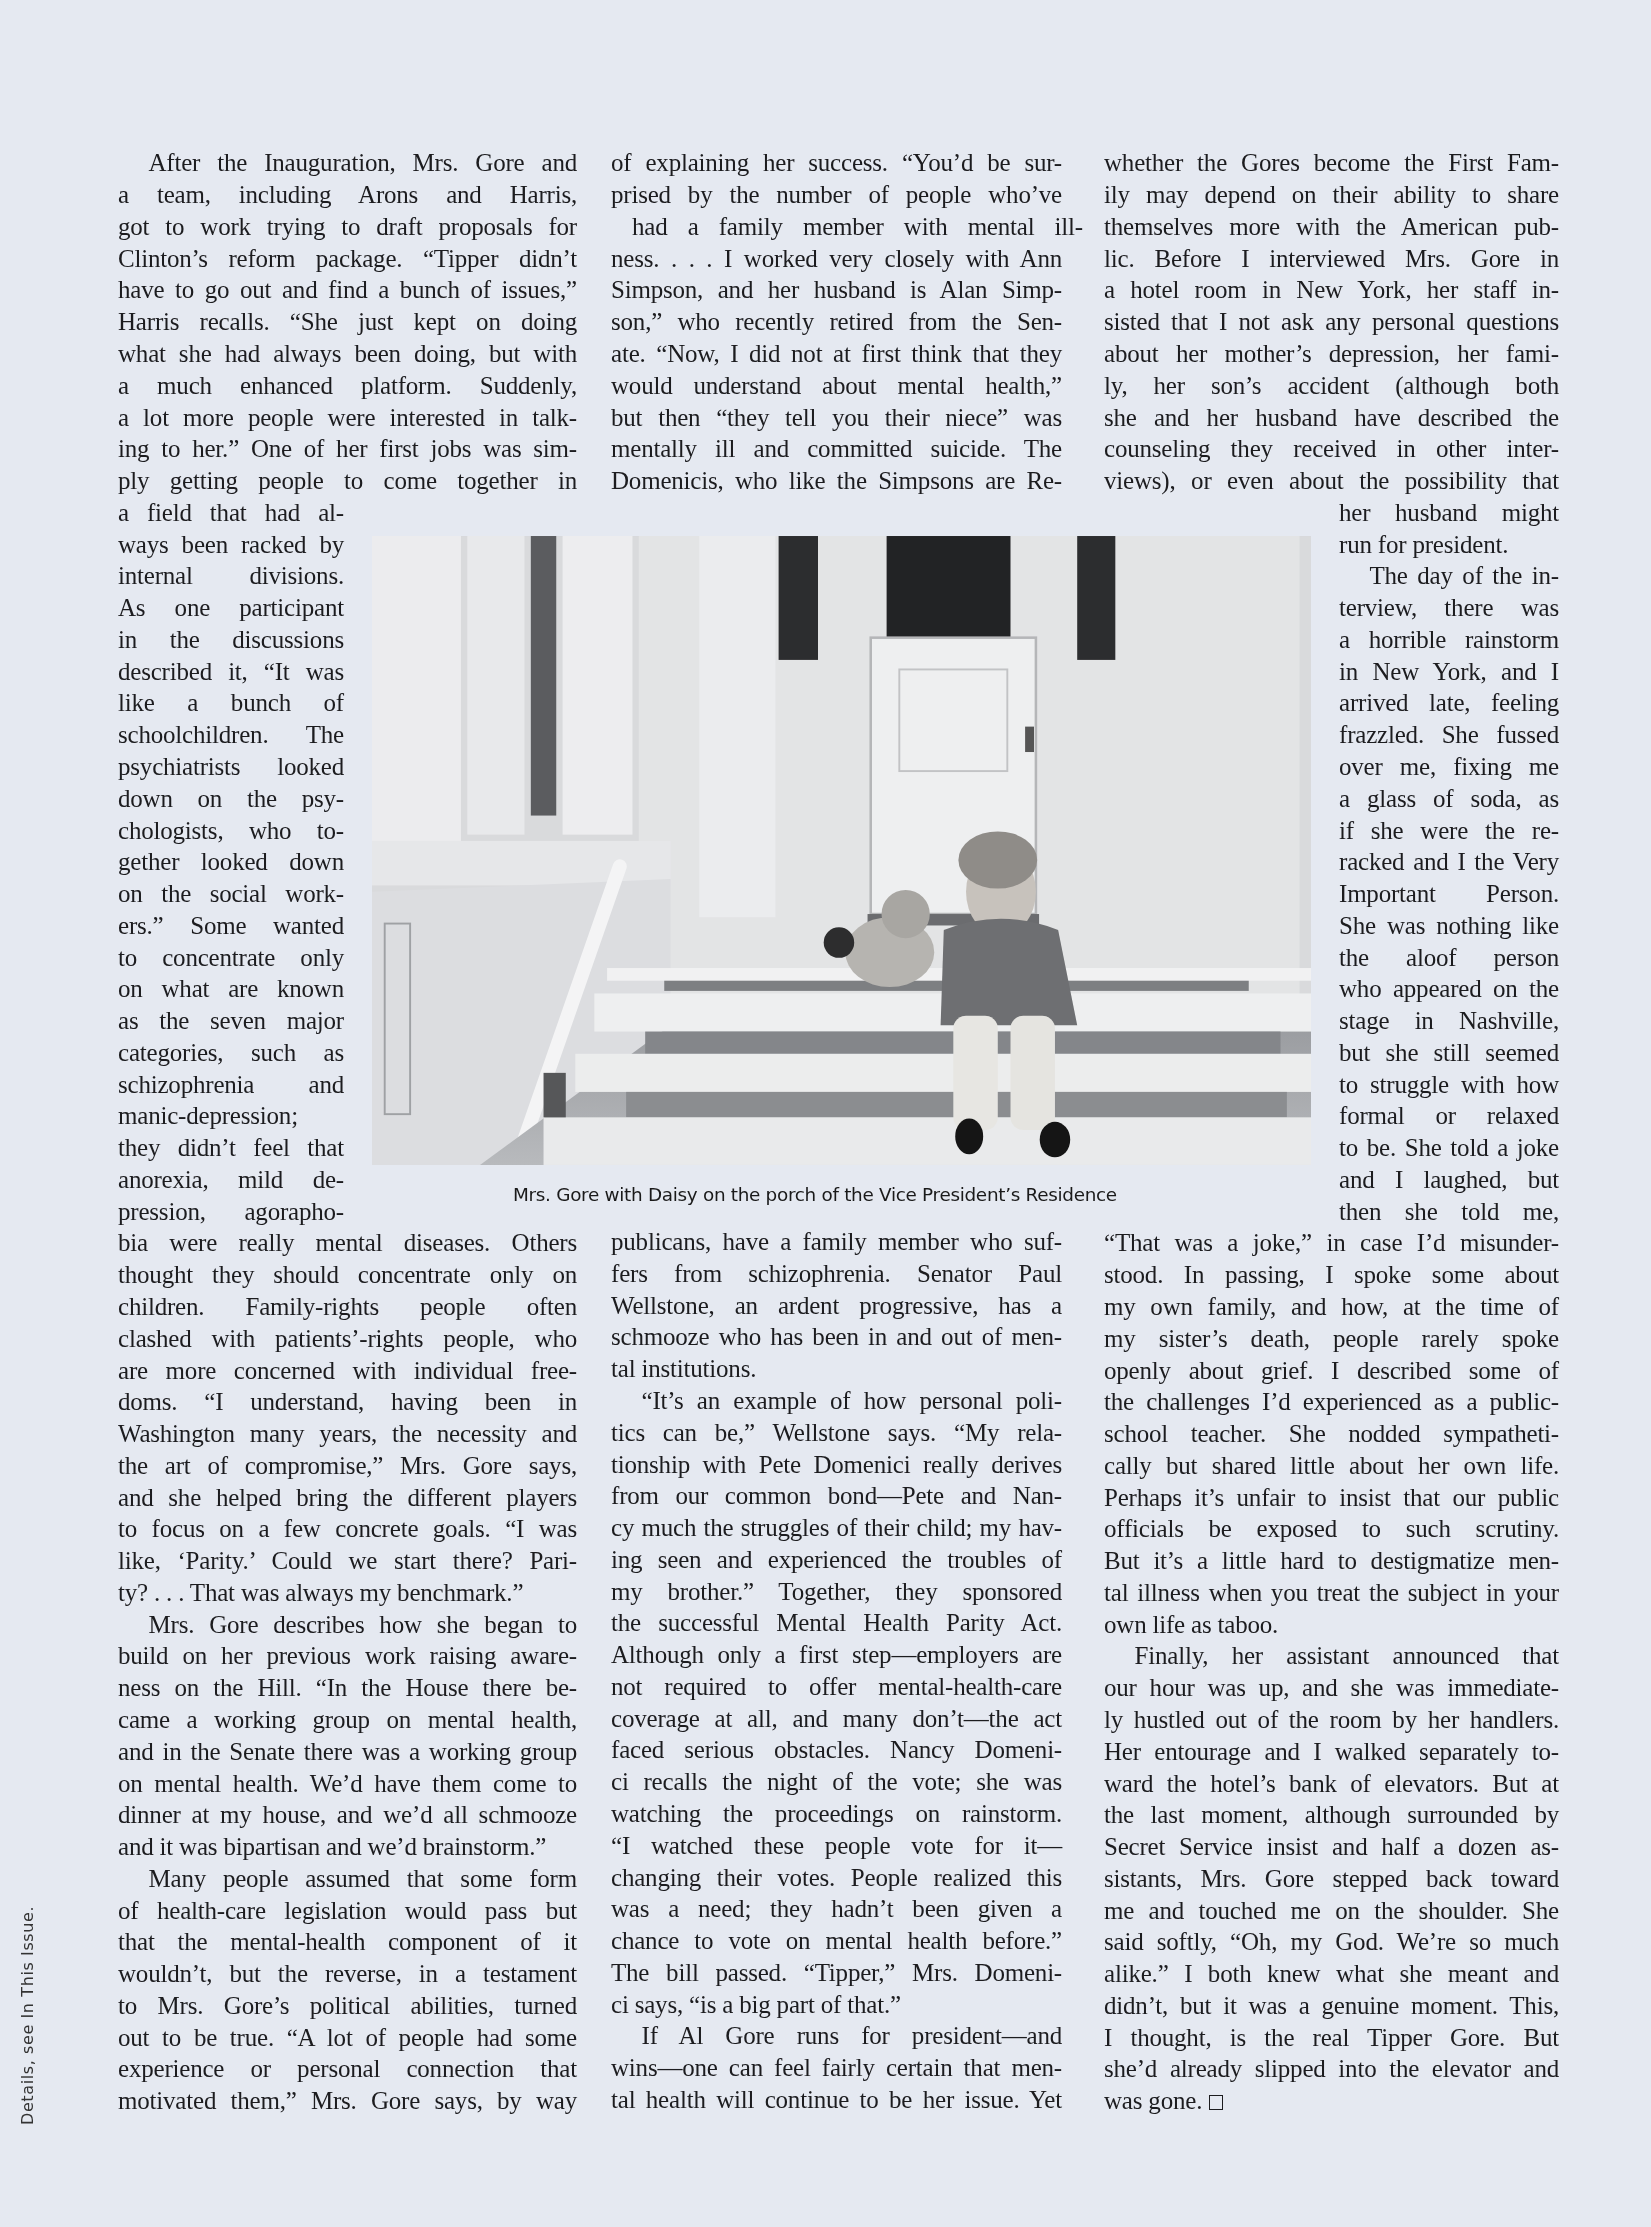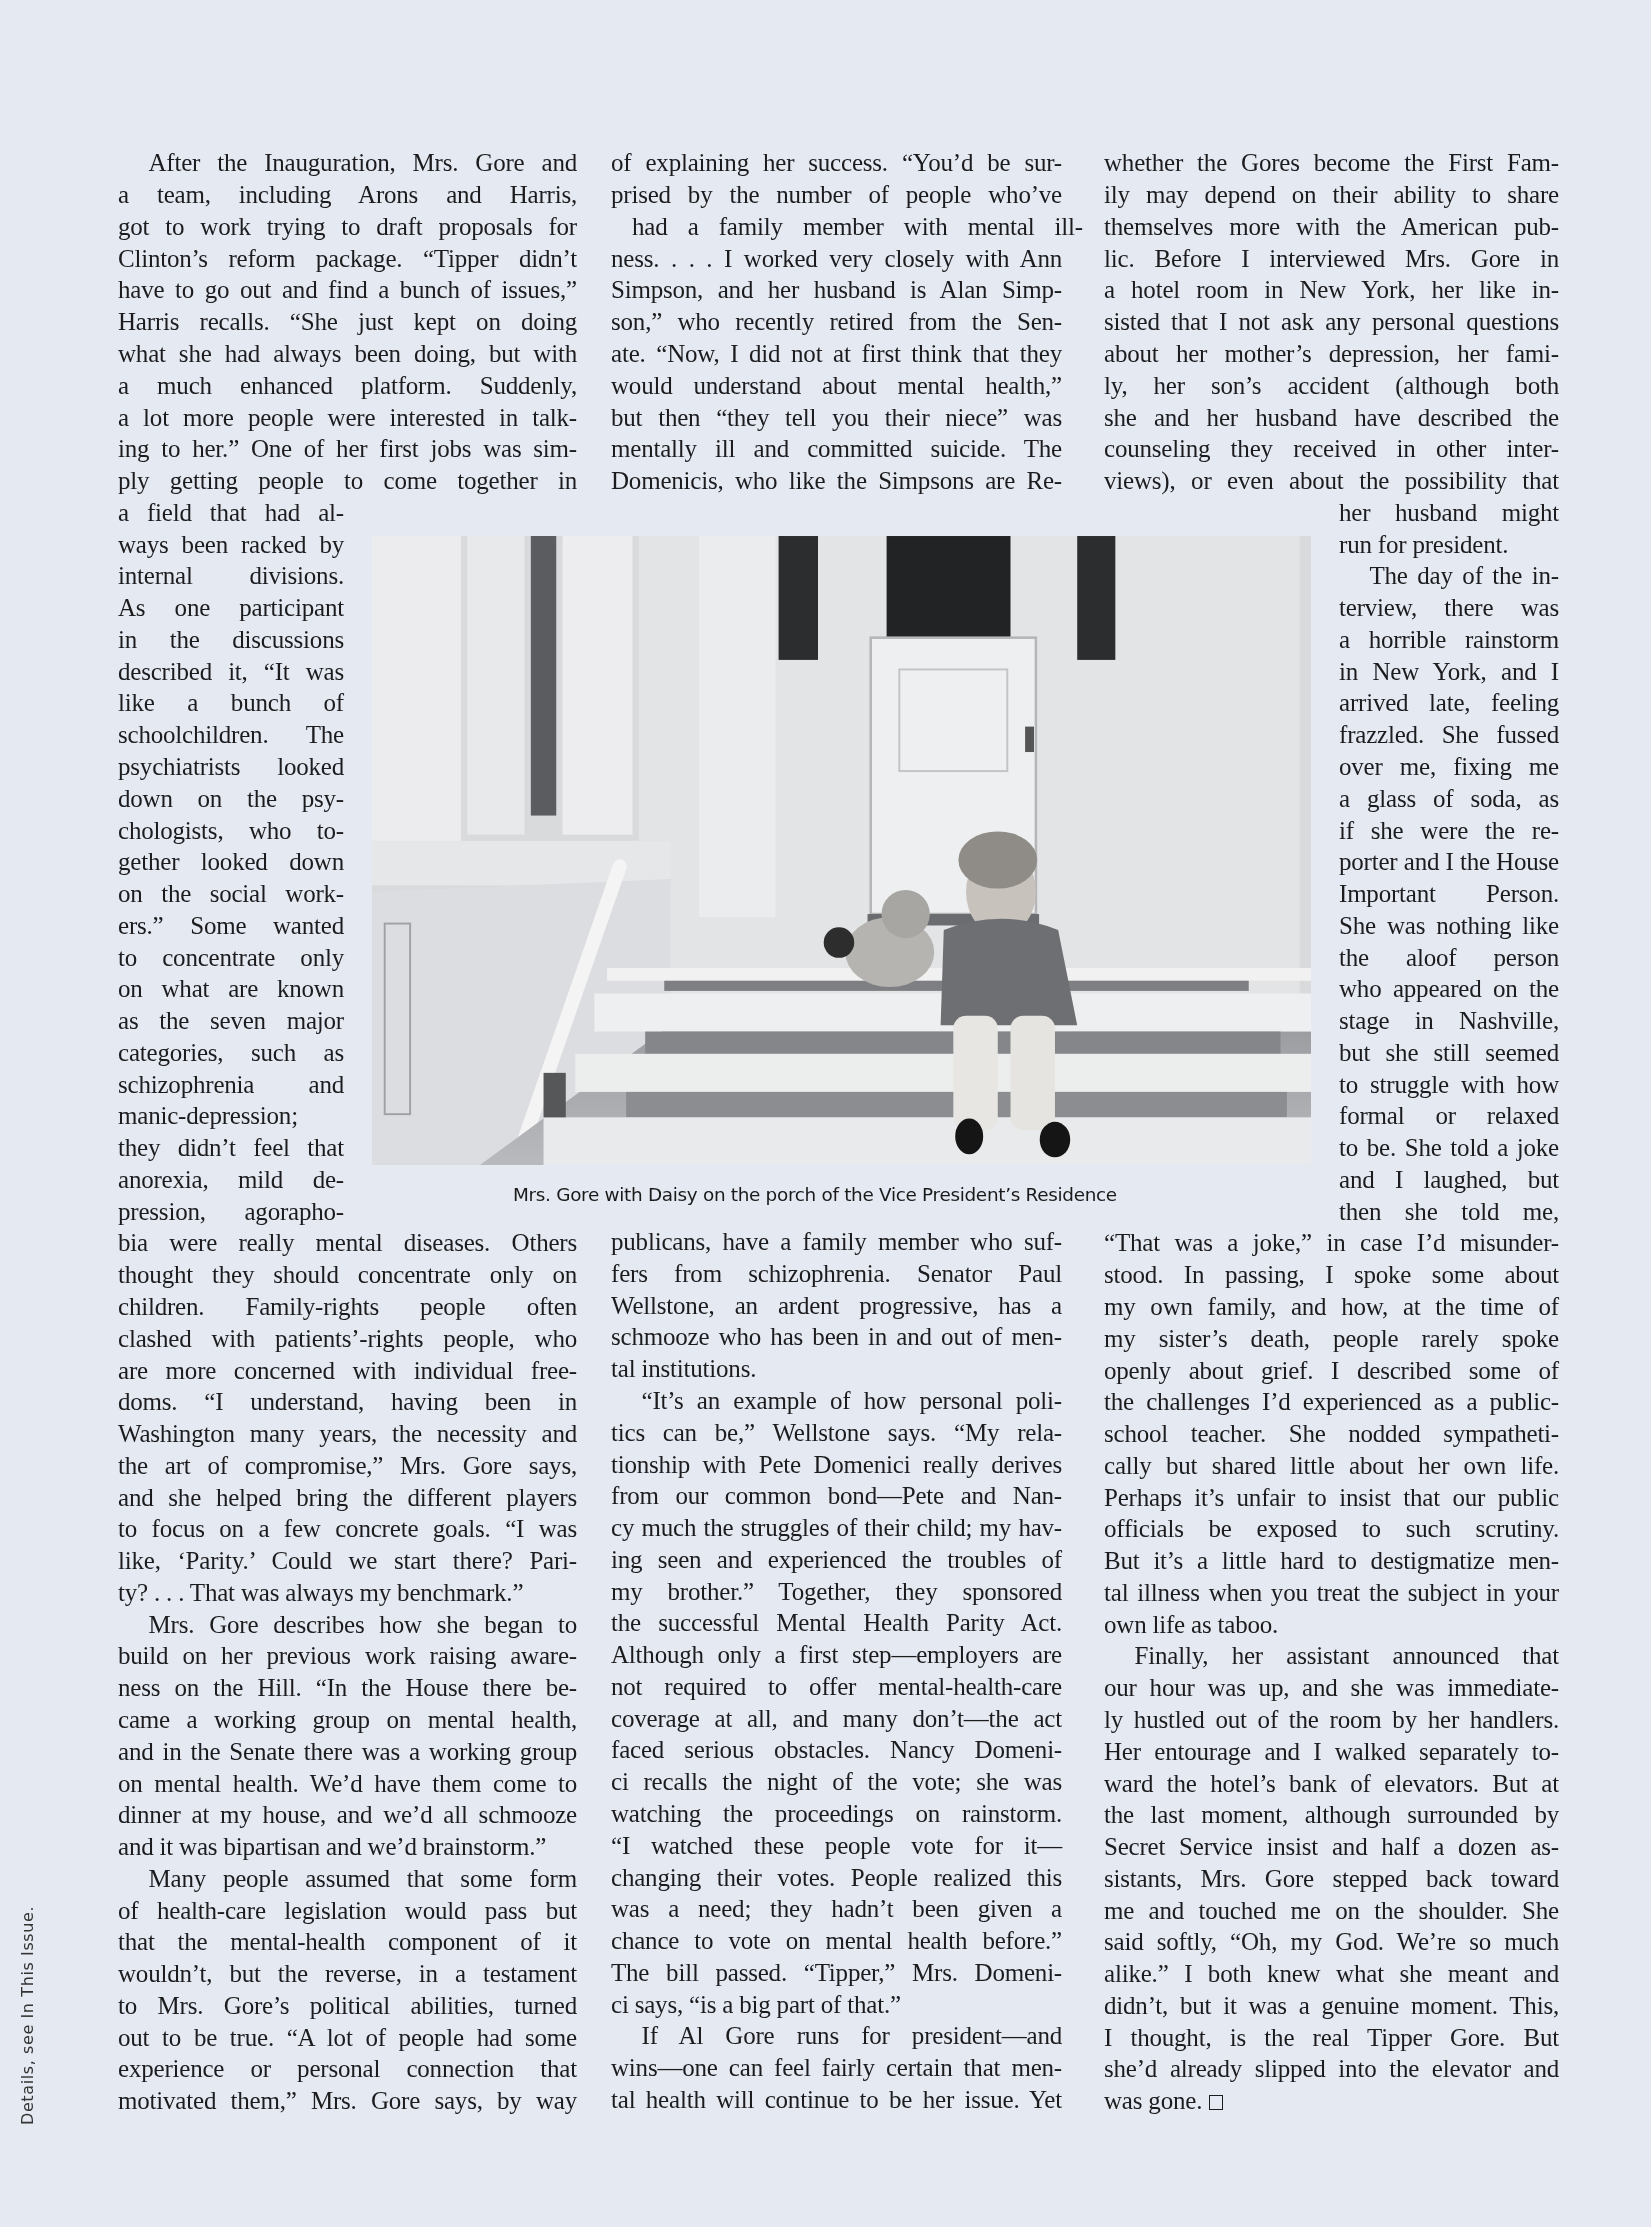--- a/index.html
+++ b/index.html
@@ -147,39 +147,39 @@
     <div class="line indent" style="left: 611px; width: 451px; top: 2020px;">If Al Gore runs for president—and</div>
     <div class="line" style="left: 611px; width: 451px; top: 2052px;">wins—one can feel fairly certain that men-</div>
     <div class="line" style="left: 611px; width: 451px; top: 2084px;">tal health will continue to be her issue. Yet</div>
   </div>
 
 <div class="col" id="col3">
     <div class="line" style="left: 1104px; width: 455px; top: 147px;">whether the Gores become the First Fam-</div>
     <div class="line" style="left: 1104px; width: 455px; top: 179px;">ily may depend on their ability to share</div>
     <div class="line" style="left: 1104px; width: 455px; top: 211px;">themselves more with the American pub-</div>
     <div class="line" style="left: 1104px; width: 455px; top: 243px;">lic. Before I interviewed Mrs. Gore in</div>
-    <div class="line" style="left: 1104px; width: 455px; top: 274px;">a hotel room in New York, her like in-</div>
+    <div class="line" style="left: 1104px; width: 455px; top: 274px;">a hotel room in New York, her staff in-</div>
     <div class="line" style="left: 1104px; width: 455px; top: 306px;">sisted that I not ask any personal questions</div>
     <div class="line" style="left: 1104px; width: 455px; top: 338px;">about her mother’s depression, her fami-</div>
     <div class="line" style="left: 1104px; width: 455px; top: 370px;">ly, her son’s accident (although both</div>
     <div class="line" style="left: 1104px; width: 455px; top: 402px;">she and her husband have described the</div>
     <div class="line" style="left: 1104px; width: 455px; top: 433px;">counseling they received in other inter-</div>
     <div class="line" style="left: 1104px; width: 455px; top: 465px;">views), or even about the possibility that</div>
     <div class="line" style="left: 1339px; width: 220px; top: 497px;">her husband might</div>
     <div class="line last" style="left: 1339px; width: 220px; top: 529px;">run for president.</div>
     <div class="line indent" style="left: 1339px; width: 220px; top: 560px;">The day of the in-</div>
     <div class="line" style="left: 1339px; width: 220px; top: 592px;">terview, there was</div>
     <div class="line" style="left: 1339px; width: 220px; top: 624px;">a horrible rainstorm</div>
     <div class="line" style="left: 1339px; width: 220px; top: 656px;">in New York, and I</div>
     <div class="line" style="left: 1339px; width: 220px; top: 687px;">arrived late, feeling</div>
     <div class="line" style="left: 1339px; width: 220px; top: 719px;">frazzled. She fussed</div>
     <div class="line" style="left: 1339px; width: 220px; top: 751px;">over me, fixing me</div>
     <div class="line" style="left: 1339px; width: 220px; top: 783px;">a glass of soda, as</div>
     <div class="line" style="left: 1339px; width: 220px; top: 815px;">if she were the re-</div>
-    <div class="line" style="left: 1339px; width: 220px; top: 846px;">porter and I the House</div>
+    <div class="line" style="left: 1339px; width: 220px; top: 846px;">racked and I the Very</div>
     <div class="line" style="left: 1339px; width: 220px; top: 878px;">Important Person.</div>
     <div class="line" style="left: 1339px; width: 220px; top: 910px;">She was nothing like</div>
     <div class="line" style="left: 1339px; width: 220px; top: 942px;">the aloof person</div>
     <div class="line" style="left: 1339px; width: 220px; top: 973px;">who appeared on the</div>
     <div class="line" style="left: 1339px; width: 220px; top: 1005px;">stage in Nashville,</div>
     <div class="line" style="left: 1339px; width: 220px; top: 1037px;">but she still seemed</div>
     <div class="line" style="left: 1339px; width: 220px; top: 1069px;">to struggle with how</div>
     <div class="line" style="left: 1339px; width: 220px; top: 1100px;">formal or relaxed</div>
     <div class="line" style="left: 1339px; width: 220px; top: 1132px;">to be. She told a joke</div>
     <div class="line" style="left: 1339px; width: 220px; top: 1164px;">and I laughed, but</div>

